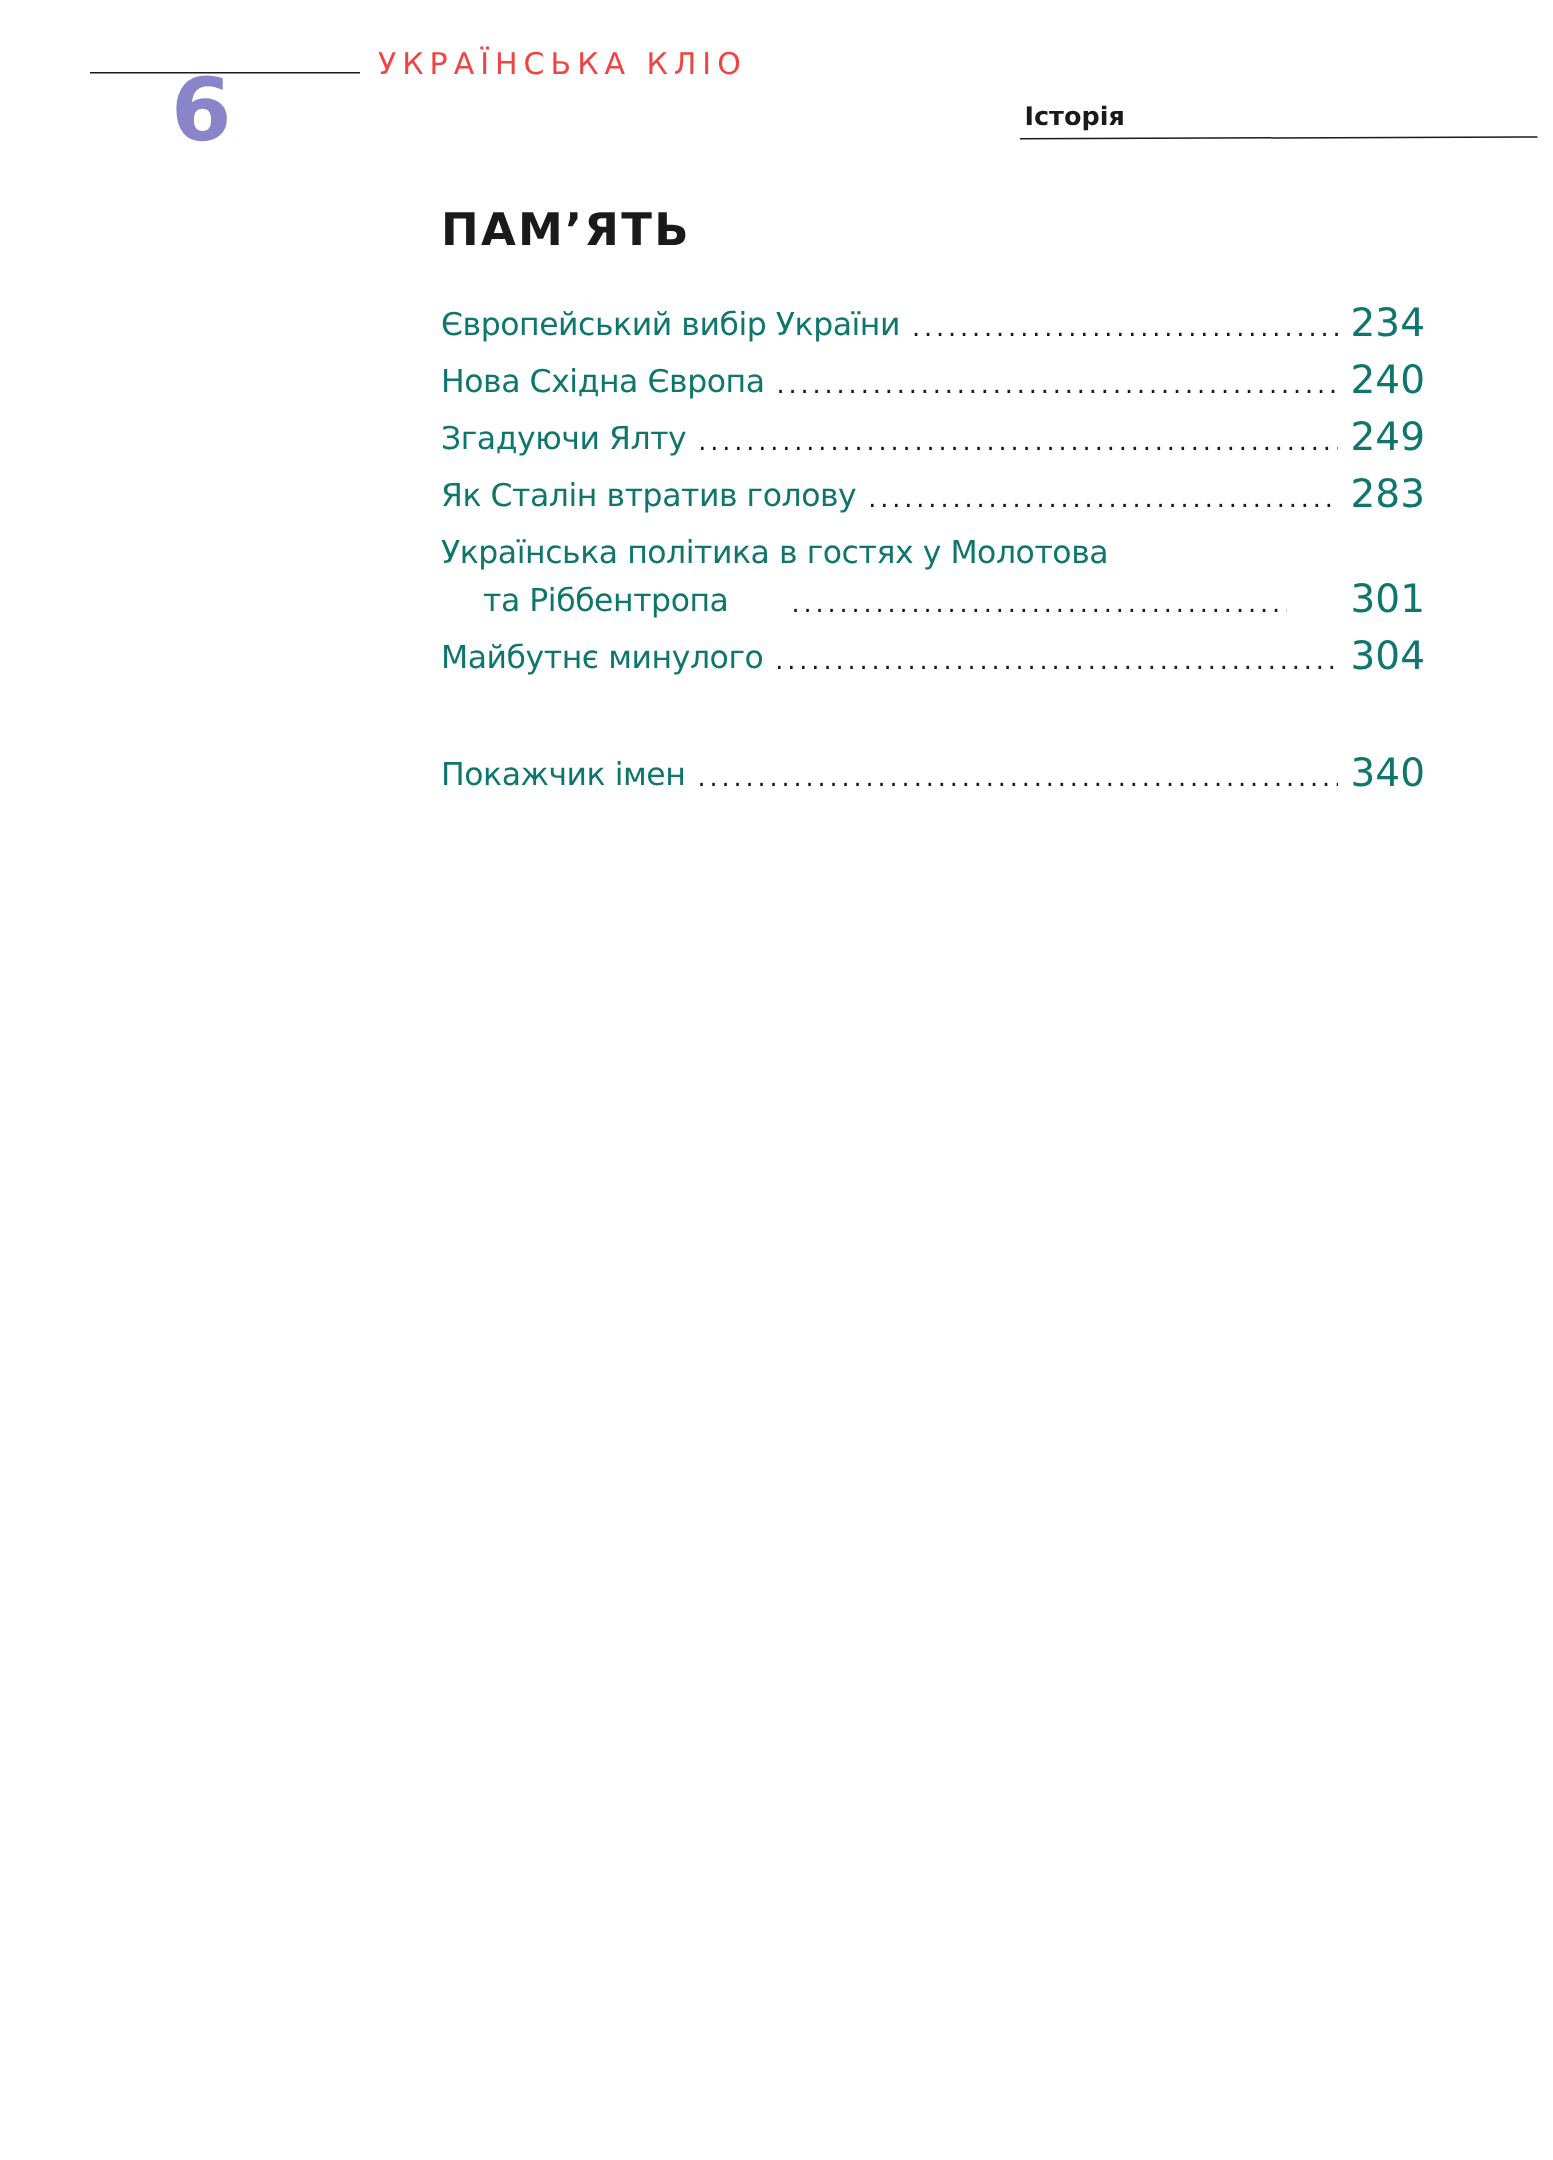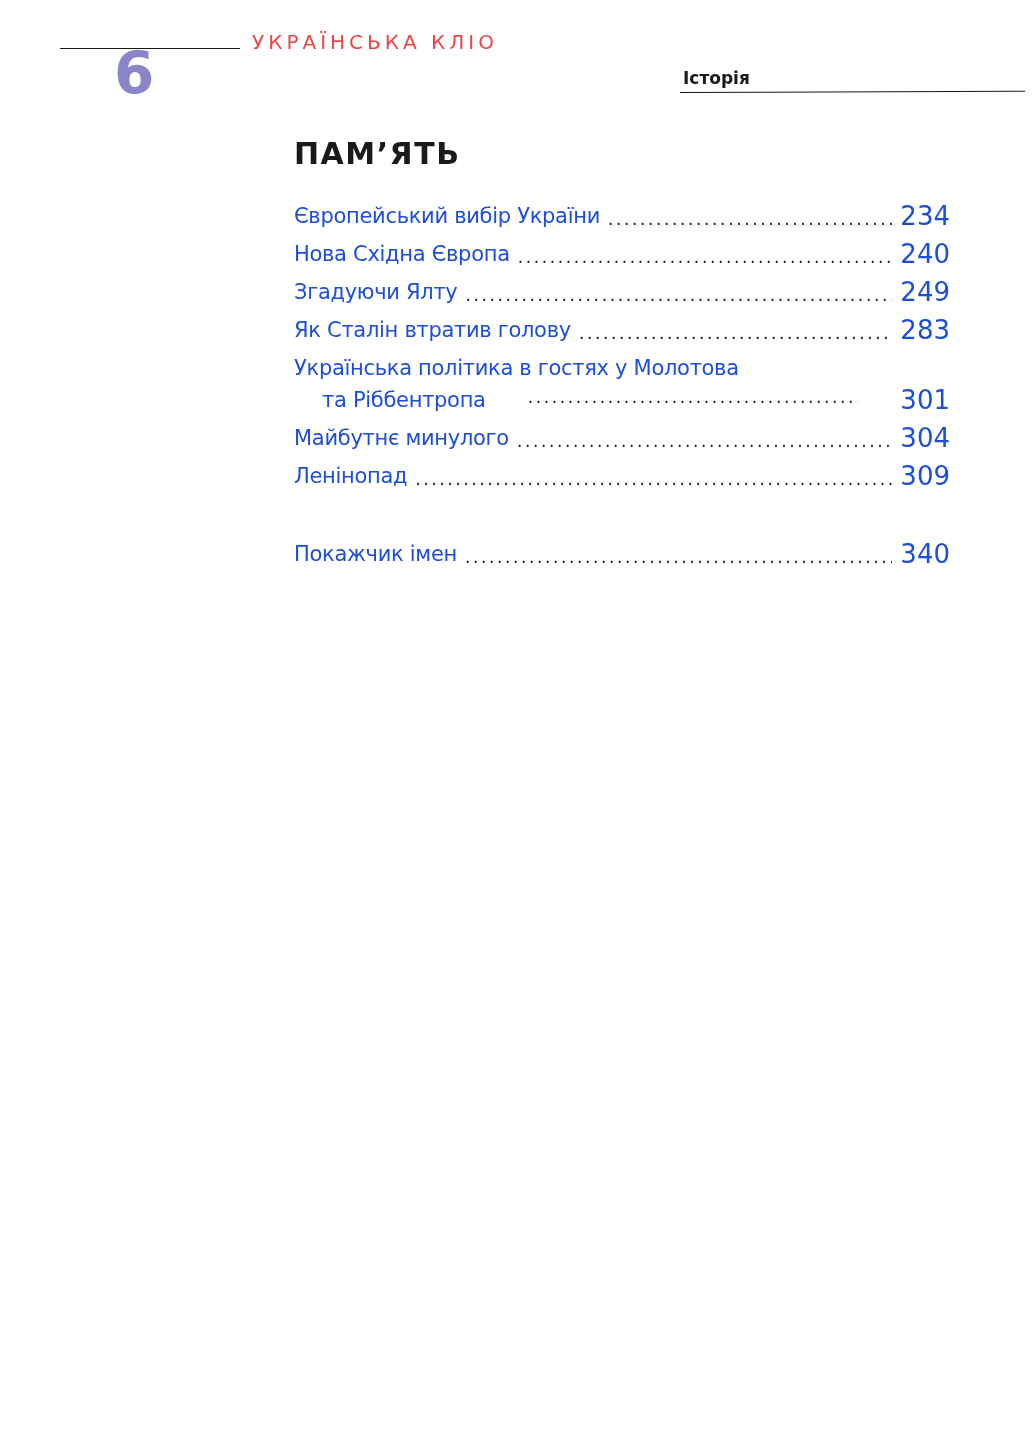--- a/index.html
+++ b/index.html
@@ -71,33 +71,33 @@
       color: #1a1a1a;
     }
     .toc {
       position: absolute;
       left: 294px;
       top: 200px;
       width: 656px;
       font-family: "DejaVu Serif", serif;
       font-size: 21px;
       line-height: 32px;
-      color: #1d4ed8;
+      color: #0f766e;
     }
     .toc-entry {
       display: flex;
       align-items: flex-end;
       margin-bottom: 6px;
     }
     .toc-entry.two-line {
       display: block;
     }
     .toc-entry .line2 {
       display: flex;
-      align-items: flex-start;
+      align-items: flex-end;
       padding-left: 28px;
       gap: 34px;
     }
     .toc-entry .title {
       white-space: nowrap;
       font-family: "DejaVu Sans", sans-serif;
       font-size: 21px;
       letter-spacing: -0.3px;
     }
     .toc-entry .leader {
@@ -166,25 +166,20 @@
       <span class="title">та Ріббентропа</span>
       <span class="leader"></span>
       <span class="page">301</span>
     </div>
   </div>
   <div class="toc-entry">
     <span class="title">Майбутнє минулого</span>
     <span class="leader"></span>
     <span class="page">304</span>
   </div>
-  <div class="toc-entry">
-    <span class="title">Ленінопад</span>
-    <span class="leader"></span>
-    <span class="page">309</span>
-  </div>
 
   <div class="toc-gap"></div>
 
   <div class="toc-entry">
     <span class="title">Покажчик імен</span>
     <span class="leader"></span>
     <span class="page">340</span>
   </div>
 </div>
 

